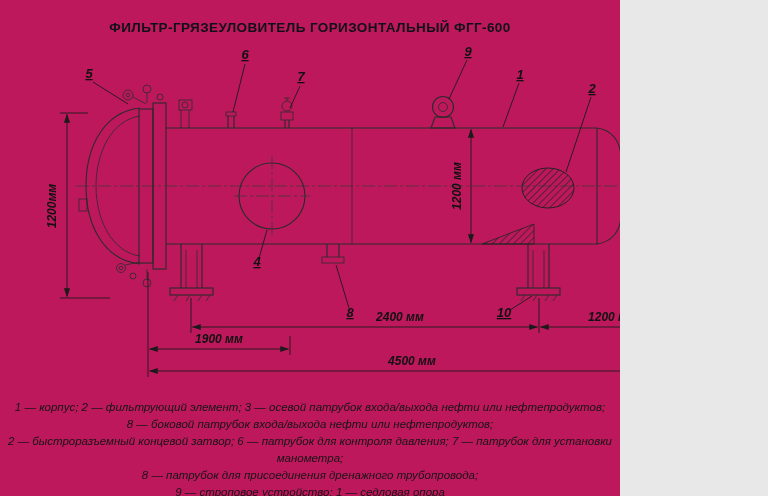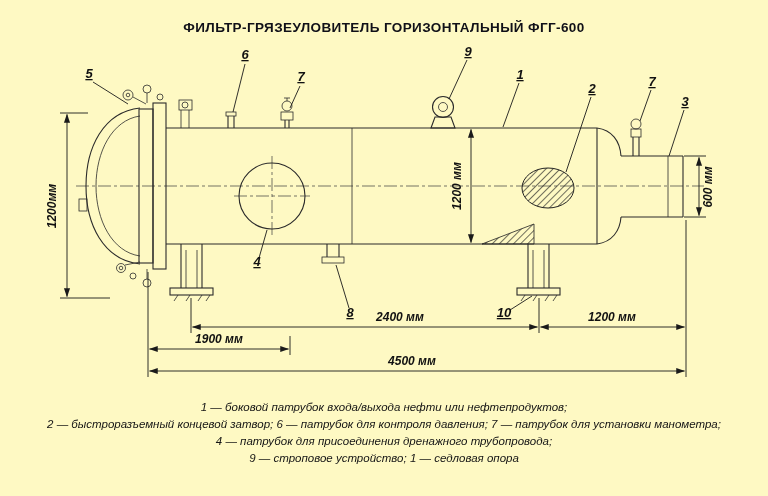--- a/index.html
+++ b/index.html
@@ -1,16 +1,16 @@
 <!DOCTYPE html>
 <html><head>
 <meta charset="utf-8">
 <style>
   html,body{margin:0;padding:0;background:#e8e8e8;}
-  .page{position:relative;width:768px;height:496px;background:#fef9c3;overflow:hidden;
+  .page{position:relative;width:620px;height:496px;background:#be185d;overflow:hidden;
         font-family:"Liberation Sans", sans-serif;}
   .title{position:absolute;top:20px;left:0;width:100%;text-align:center;
          font-size:13.5px;font-weight:700;letter-spacing:.4px;color:#101018;}
   svg.drawing{position:absolute;top:0;left:0;}
   .s{stroke:#2b2b2b;fill:none;stroke-width:1.1;}
   .thin{stroke:#2b2b2b;fill:none;stroke-width:.8;}
   .cl{stroke:#3a3a3a;fill:none;stroke-width:.7;stroke-dasharray:13 3 3 3;}
   .dim{stroke:#1a1a1a;fill:none;stroke-width:.9;}
   .leader{stroke:#1a1a1a;fill:none;stroke-width:.9;}
   .dimtext{font-family:"Liberation Sans",sans-serif;font-style:italic;font-weight:700;
@@ -218,19 +218,20 @@
       <text class="callout" x="592" y="93" text-anchor="middle">2</text>
       <text class="callout" x="652" y="86" text-anchor="middle">7</text>
       <text class="callout" x="685" y="106" text-anchor="middle">3</text>
       <text class="callout" x="257" y="266" text-anchor="middle">4</text>
       <text class="callout" x="350" y="317" text-anchor="middle">8</text>
       <text class="callout" x="504" y="317" text-anchor="middle">10</text>
     </g>
   </svg>
 
   <div class="legend">
-    <div>1 — боковой патрубок входа/выхода нефти или нефтепродуктов;</div>
+    <div>1 — корпус; 2 — фильтрующий элемент; 3 — осевой патрубок входа/выхода нефти или нефтепродуктов;</div>
+    <div>8 — боковой патрубок входа/выхода нефти или нефтепродуктов;</div>
     <div>2 — быстроразъемный концевой затвор; 6 — патрубок для контроля давления; 7 — патрубок для установки манометра;</div>
-    <div>4 — патрубок для присоединения дренажного трубопровода;</div>
+    <div>8 — патрубок для присоединения дренажного трубопровода;</div>
     <div>9 — строповое устройство; 1 — седловая опора</div>
   </div>
 
 </div>
 
 </body></html>

